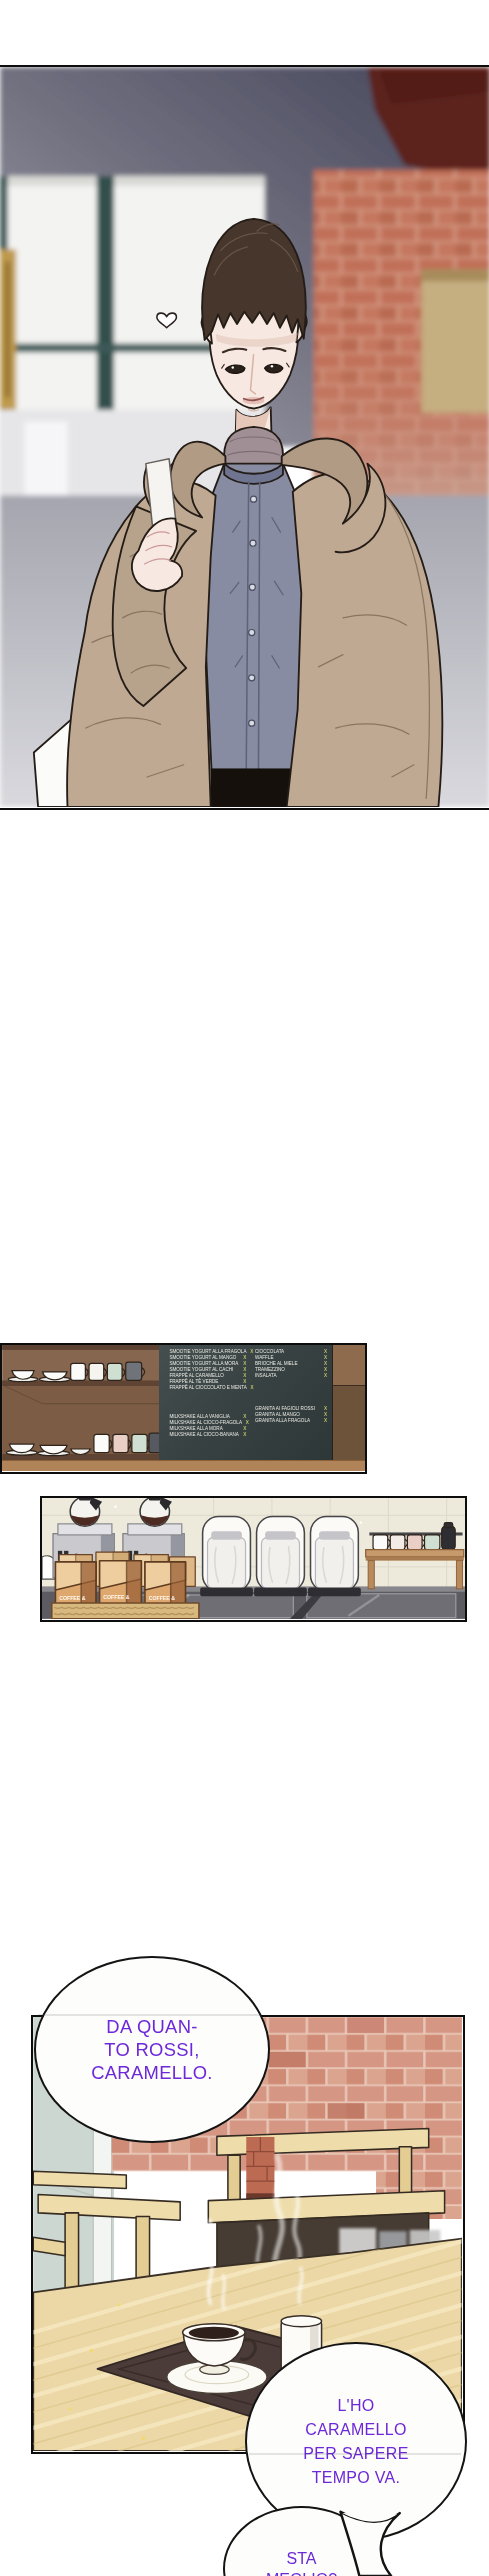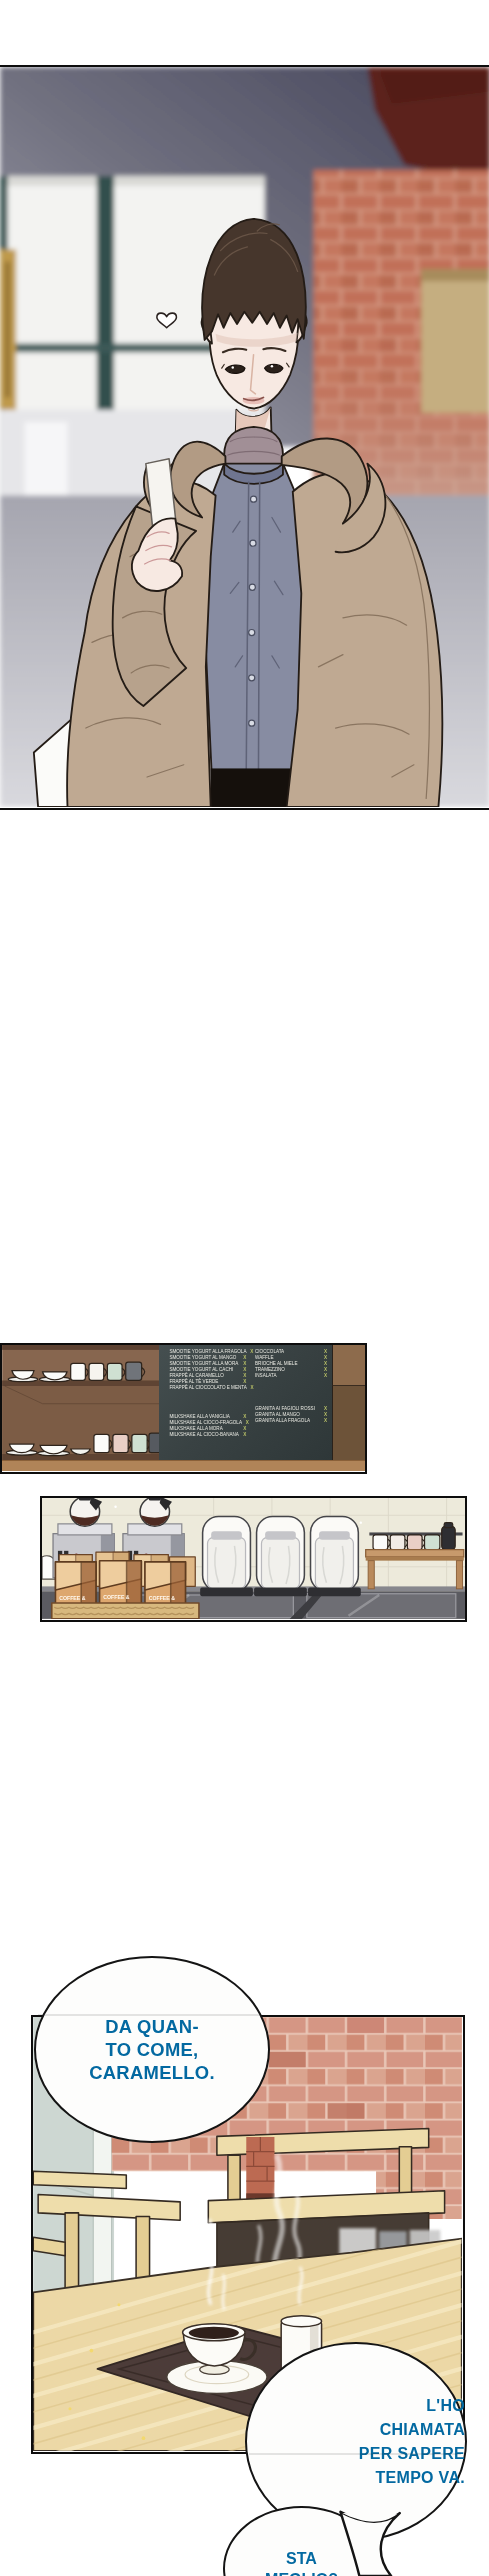--- a/index.html
+++ b/index.html
@@ -11,24 +11,24 @@
   svg{display:block;}
   
   .menu-board{position:absolute;background:linear-gradient(135deg,#454f50 0%,#394243 45%,#2e3738 100%);}
   .mcol{position:absolute;}
   .mrow{display:flex;justify-content:space-between;align-items:baseline;
         line-height:6px;font-size:4.6px;color:#e9e9e2;letter-spacing:0px;white-space:nowrap;}
   .mrow .px{color:#b9c167;font-weight:700;margin-left:3.7px;}
   
   .bubble{position:absolute;background:#fdfdfc;border:2.4px solid #141414;border-radius:50%;
           display:flex;flex-direction:column;align-items:center;justify-content:center;
-          text-align:center;color:#0369a1;font-weight:700;z-index:30;}
+          text-align:center;color:#6d28d9;font-weight:400;z-index:30;}
   .bubble .ln{display:block;}
   .b1{font-size:18.4px;line-height:23px;letter-spacing:0.3px;}
-  .b2{font-size:16px;line-height:24px;letter-spacing:0.3px;align-items:flex-end;}
+  .b2{font-size:16px;line-height:24px;letter-spacing:0.3px;}
   .b3{font-size:16px;line-height:21px;justify-content:flex-start;padding-top:40px;box-sizing:border-box;}
   .faintline{position:absolute;background:rgba(40,40,40,0.12);z-index:31;}
 </style>
 </head>
 <body>
 
 <div class="panel noborder" style="left:0;top:65px;width:490px;height:745px;border-top:2.4px solid #0d0d0d;border-bottom:2.4px solid #0d0d0d;">
 <svg width="490" height="740" viewBox="0 0 800 1209">
   <defs>
     <linearGradient id="gCeil" x1="1" y1="0" x2="0" y2="1">
@@ -526,28 +526,28 @@
   <g fill="none" stroke="#ffffff" opacity="0.8" filter="url(#blurSteam)">
     <path d="M 290 470 C 278 440 300 420 288 392 C 280 372 296 352 288 330" stroke-width="5"></path>
     <path d="M 312 478 C 304 458 318 442 310 420" stroke-width="4"></path>
     <path d="M 436 470 C 428 448 446 430 436 408" stroke-width="4"></path>
   </g>
 </svg>
 </div>
 
 <div class="bubble b1" style="left:34px;top:1956px;width:232px;height:183px;">
   <span class="ln">DA QUAN-</span>
-  <span class="ln">TO COME,</span>
+  <span class="ln">TO ROSSI,</span>
   <span class="ln">CARAMELLO.</span>
 </div>
 <div class="faintline" style="left:38px;top:2014px;width:223px;height:1.8px;"></div>
 
 <div class="bubble b2" style="left:245px;top:2342px;width:218px;height:195px;">
   <span class="ln">L'HO</span>
-  <span class="ln">CHIAMATA</span>
+  <span class="ln">CARAMELLO</span>
   <span class="ln">PER SAPERE</span>
   <span class="ln">TEMPO VA.</span>
 </div>
 <div class="faintline" style="left:249px;top:2453px;width:212px;height:1.8px;"></div>
 
 <div class="bubble b3" style="left:223px;top:2506px;width:157px;height:125px;">
   <span class="ln">STA</span>
   <span class="ln">MEGLIO?</span>
 </div>
 

